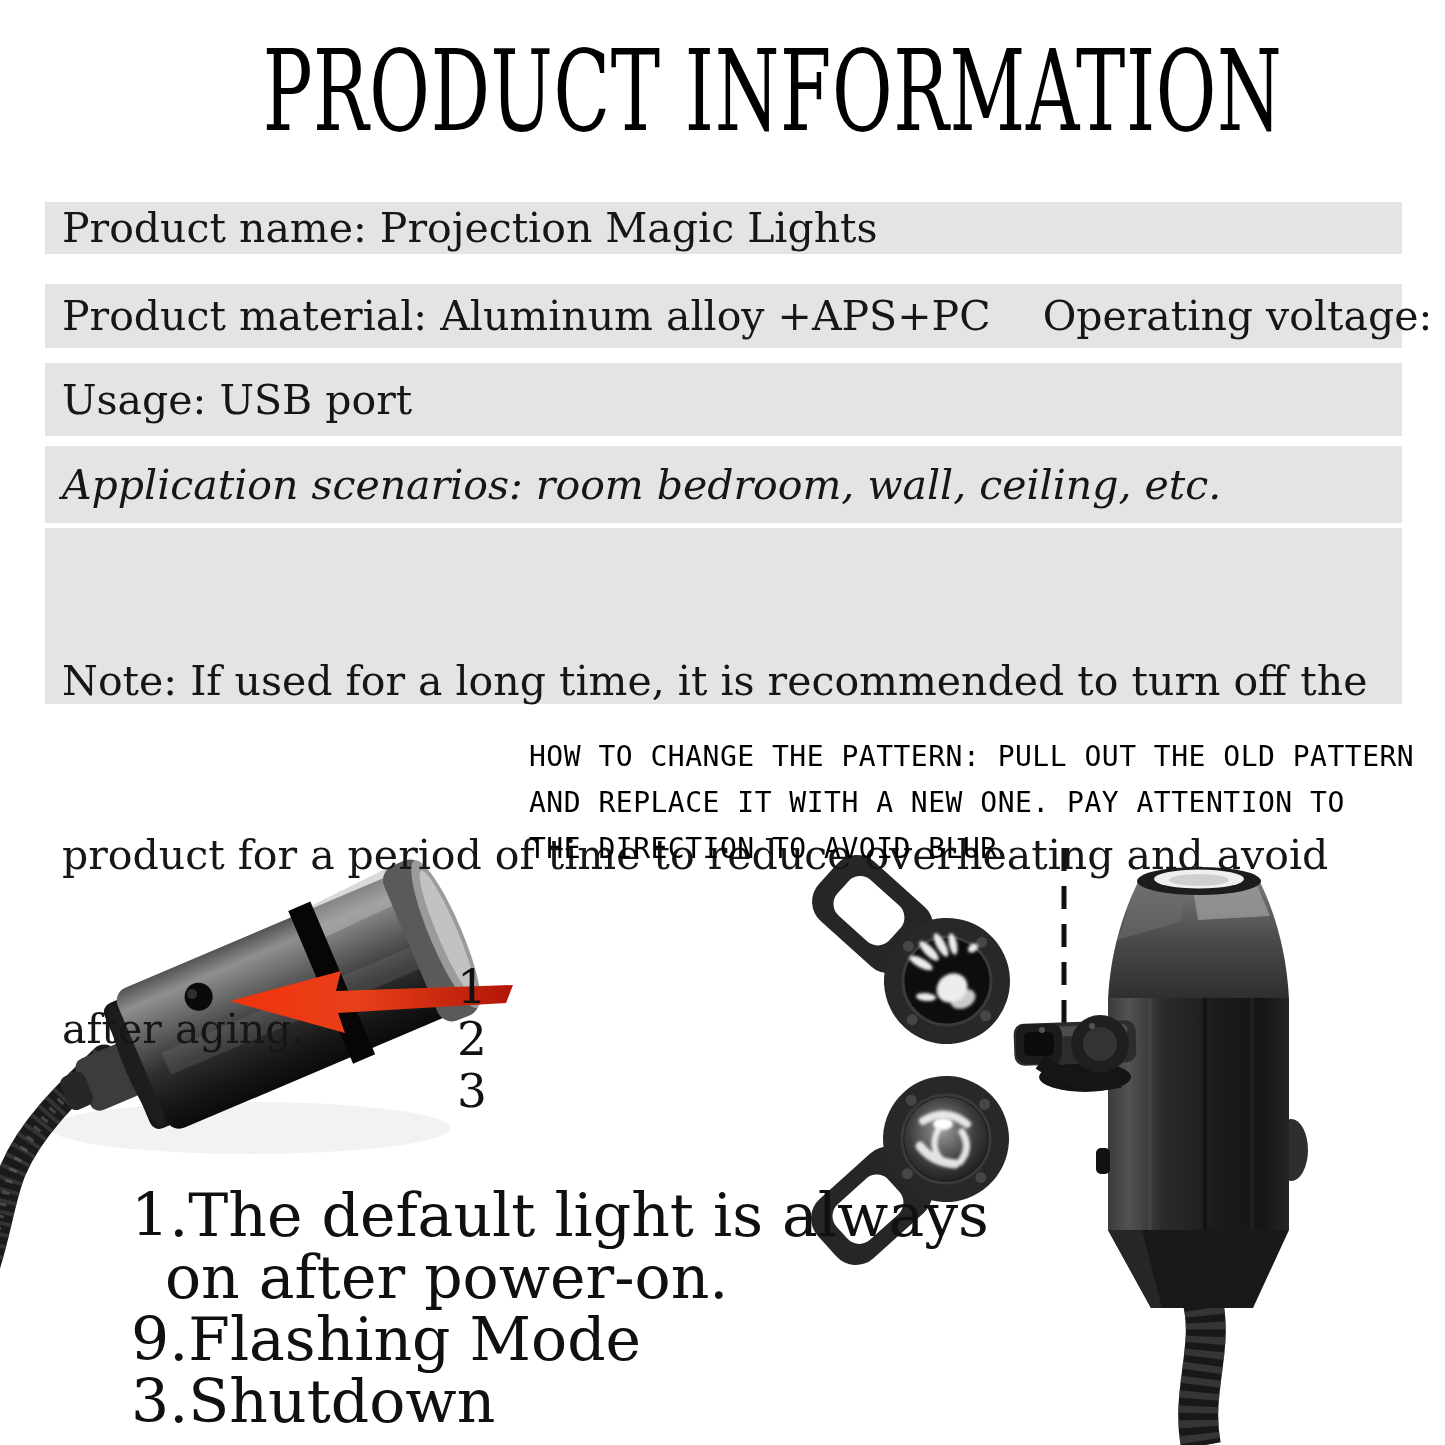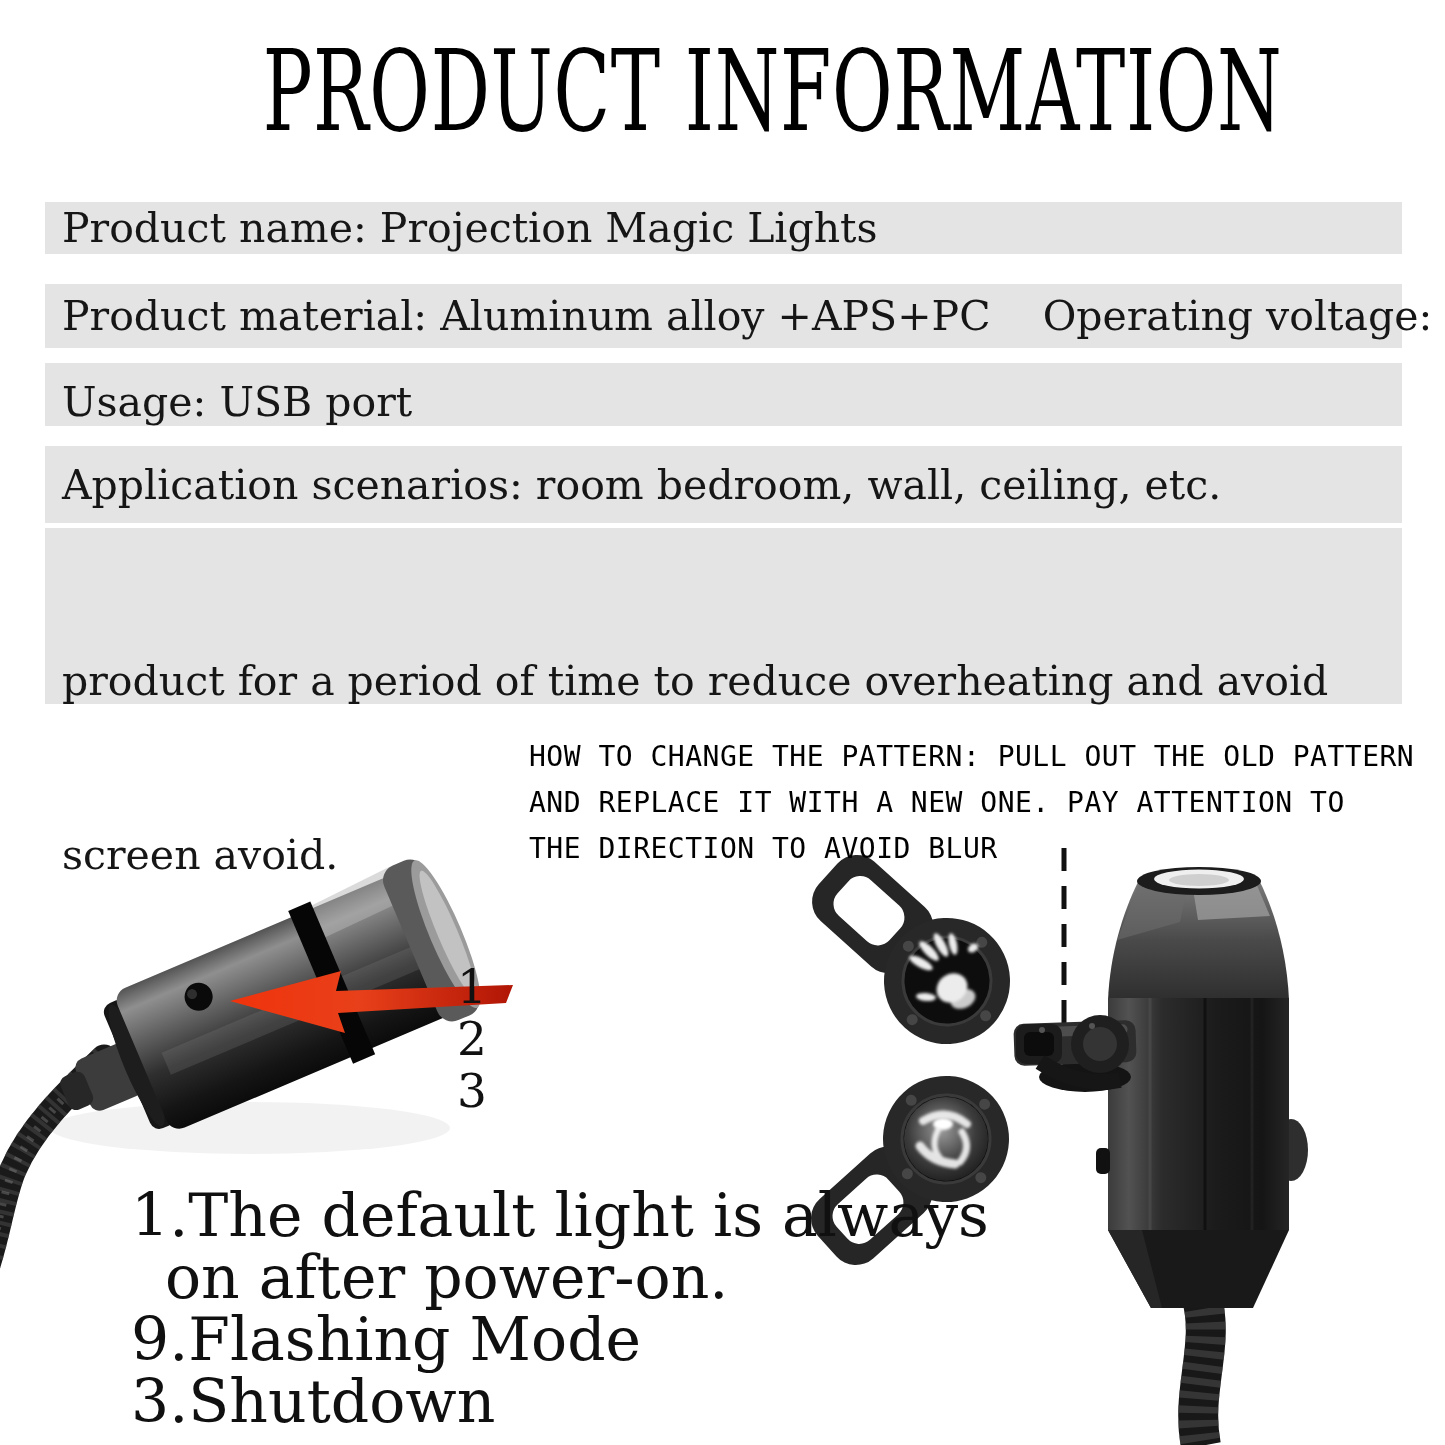--- a/index.html
+++ b/index.html
@@ -178,29 +178,30 @@
 <div class="title-wrap">
   <span class="title">PRODUCT INFORMATION</span>
 </div>
 
 <div class="bar" style="top:202px;height:52px;">
   <span>Product name: Projection Magic Lights</span>
 </div>
 <div class="bar" style="top:284px;height:64px;">
   <span>Product material: Aluminum alloy +APS+PC    Operating voltage: 5V</span>
 </div>
-<div class="bar" style="top:363px;height:63px;align-items:flex-end;">
+<div class="bar" style="top:363px;height:73px;">
   <span>Usage: USB port</span>
 </div>
-<div class="bar" style="top:446px;height:77px;">
+<div class="bar" style="top:446px;height:77px;font-style:italic;">
   <span>Application scenarios: room bedroom, wall, ceiling, etc.</span>
 </div>
 <div class="bar note" style="top:528px;height:176px;">
+  <div>Note: If used for a long time, it is recommended to turn off the</div>
   <div>product for a period of time to reduce overheating and avoid</div>
-  <div>screen avoid.</div>
+  <div>after aging.</div>
 </div>
 
 <div class="instruction">
   <div>HOW TO CHANGE THE PATTERN: PULL OUT THE OLD PATTERN</div>
   <div>AND REPLACE IT WITH A NEW ONE. PAY ATTENTION TO</div>
   <div>THE DIRECTION TO AVOID BLUR</div>
 </div>
 
 <div class="steps">
   <div>1</div>

